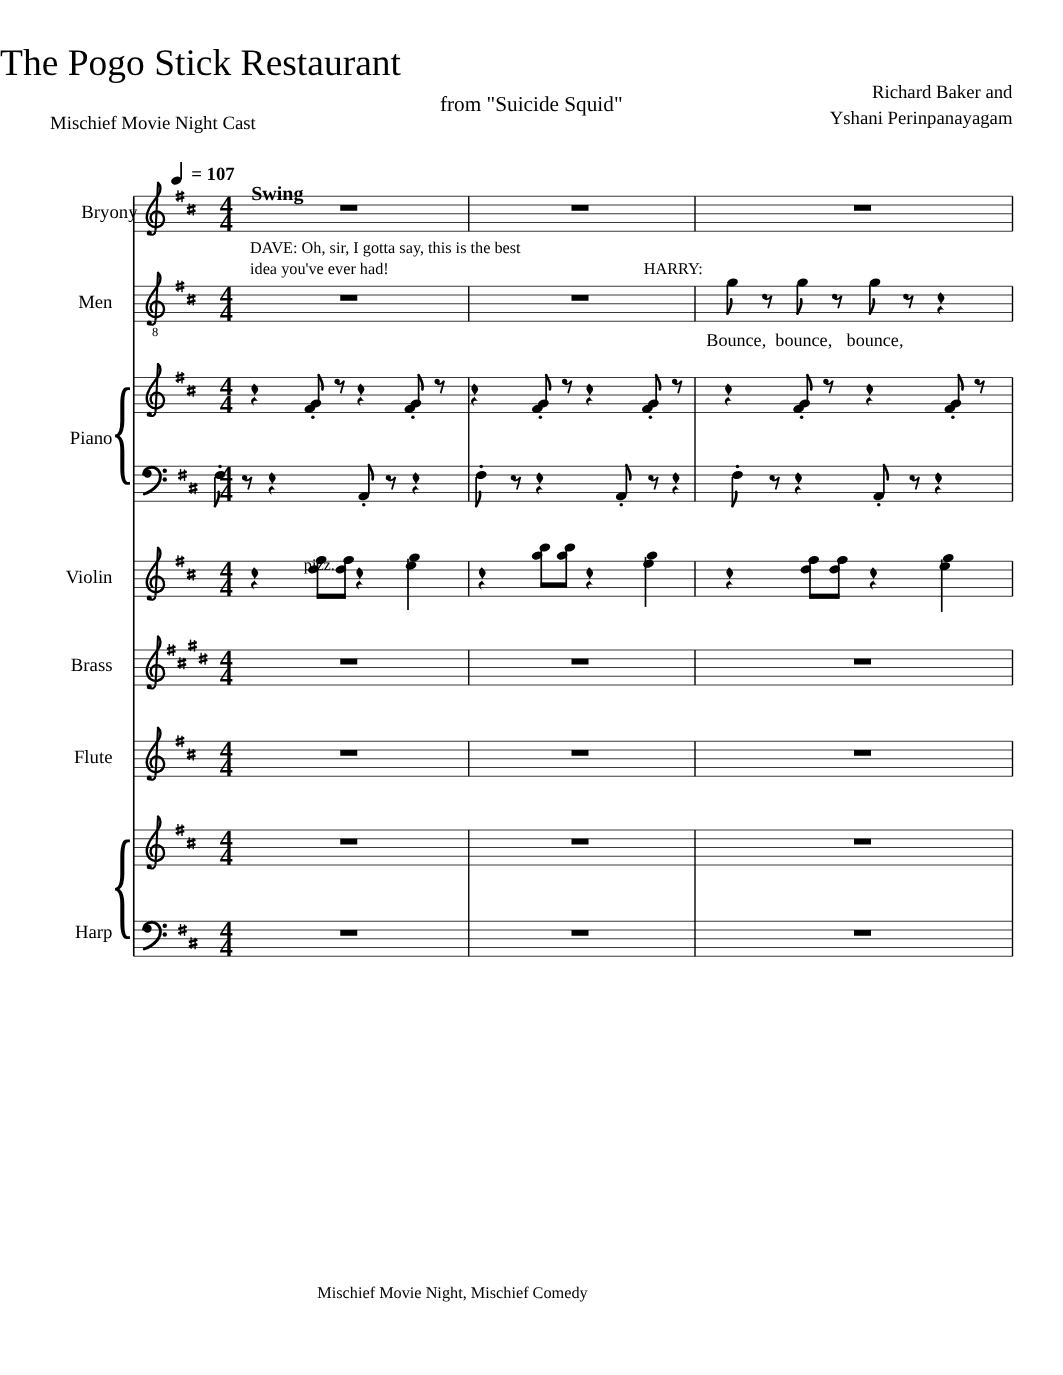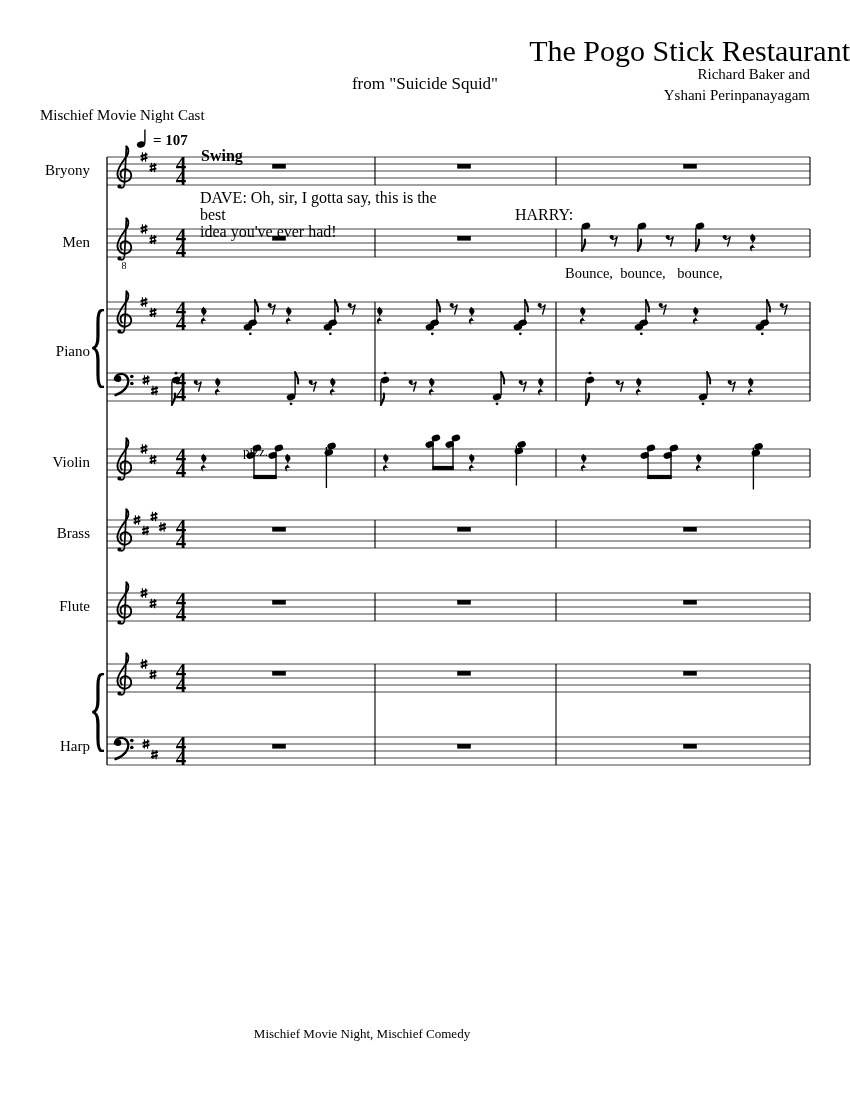--- a/index.html
+++ b/index.html
@@ -1,25 +1,25 @@
 <!DOCTYPE html>
 <html><head>
 <meta charset="utf-8">
 <style>
   html,body{margin:0;padding:0;background:#888;}
   #page{position:relative;width:850px;height:1100px;background:#ffffff;margin:0 auto;
         font-family:"Liberation Serif", serif;color:#000;overflow:hidden;}
   .abs{position:absolute;}
-  #title{left:0;top:34px;width:850px;text-align:right;font-size:30px;}
+  #title{left:0;top:34px;width:850px;text-align:left;font-size:30px;}
   #subtitle{left:0;top:74px;width:850px;text-align:center;font-size:17px;}
   #composer{right:40px;top:64px;text-align:right;font-size:15px;line-height:21px;}
-  #lyricist{left:40px;top:107px;font-size:15px;}
+  #lyricist{left:40px;top:91px;font-size:15px;}
   #tempo-eq{left:153px;top:132px;font-size:15px;font-weight:bold;}
   #tempo-feel{left:201px;top:131px;font-size:16px;font-weight:bold;margin-top:16px;}
-  .cue{font-size:16px;line-height:17px;}
+  .cue{font-size:13px;line-height:17px;}
   #cue-dave{left:200px;top:189px;width:250px;}
   #cue-harry{left:515px;top:206px;}
   #cue-pizz{left:243px;top:423px;font-size:13px;margin-top:20px;}
   .lyric{top:265px;font-size:14.5px;transform:translateX(-50%);white-space:nowrap;}
   .staff-label{left:0;width:90px;text-align:right;font-size:15px;}
   #footer{left:0;top:1026px;width:724px;text-align:center;font-size:13px;}
   svg{position:absolute;left:0;top:0;}
 </style>
 </head>
 <body>
@@ -559,21 +559,21 @@
     <div>DAVE: Oh, sir, I gotta say, this is the best</div>
     <div>idea you've ever had!</div>
   </div>
   <div id="cue-harry" class="abs cue">HARRY:</div>
   <div id="cue-pizz" class="abs cue">pizz.</div>
 
   <div class="abs lyric" style="left:589px;">Bounce,</div>
   <div class="abs lyric" style="left:643px;">bounce,</div>
   <div class="abs lyric" style="left:700px;">bounce,</div>
 
-  <div class="abs staff-label" style="top:162px;">Bryony</div>
+  <div class="abs staff-label" style="top:162px;margin-left:20px;">Bryony</div>
   <div class="abs staff-label" style="top:234px;">Men</div>
   <div class="abs staff-label" style="top:343px;">Piano</div>
   <div class="abs staff-label" style="top:454px;">Violin</div>
   <div class="abs staff-label" style="top:525px;">Brass</div>
   <div class="abs staff-label" style="top:598px;">Flute</div>
   <div class="abs staff-label" style="top:691px;margin-top:47px;">Harp</div>
 
   <div id="footer" class="abs">Mischief Movie Night, Mischief Comedy</div>
 </div>
 

